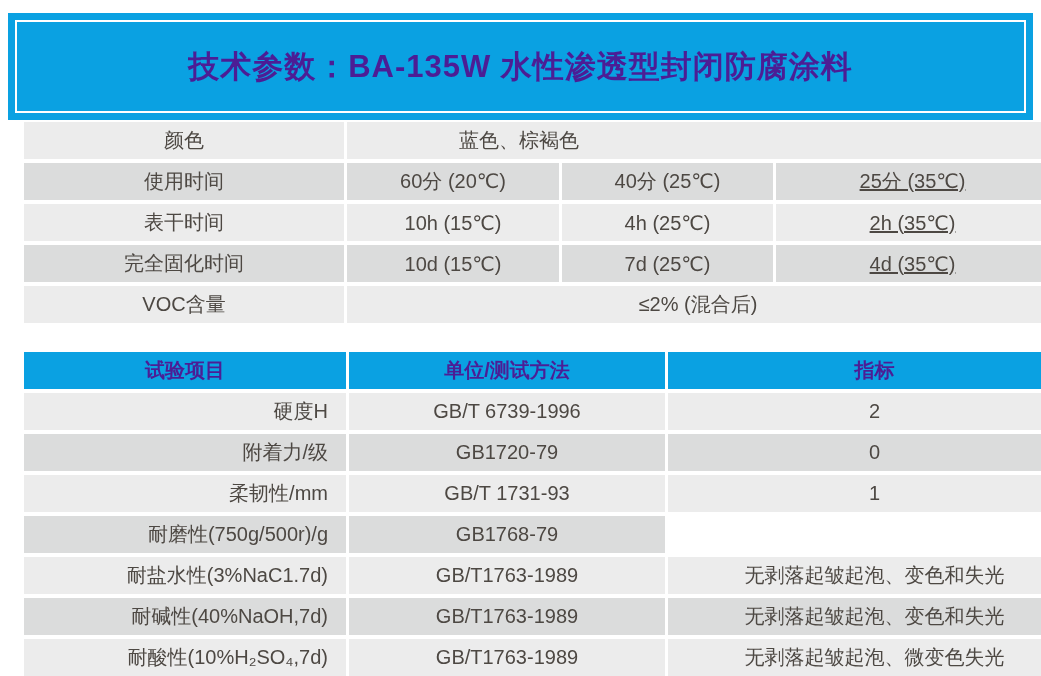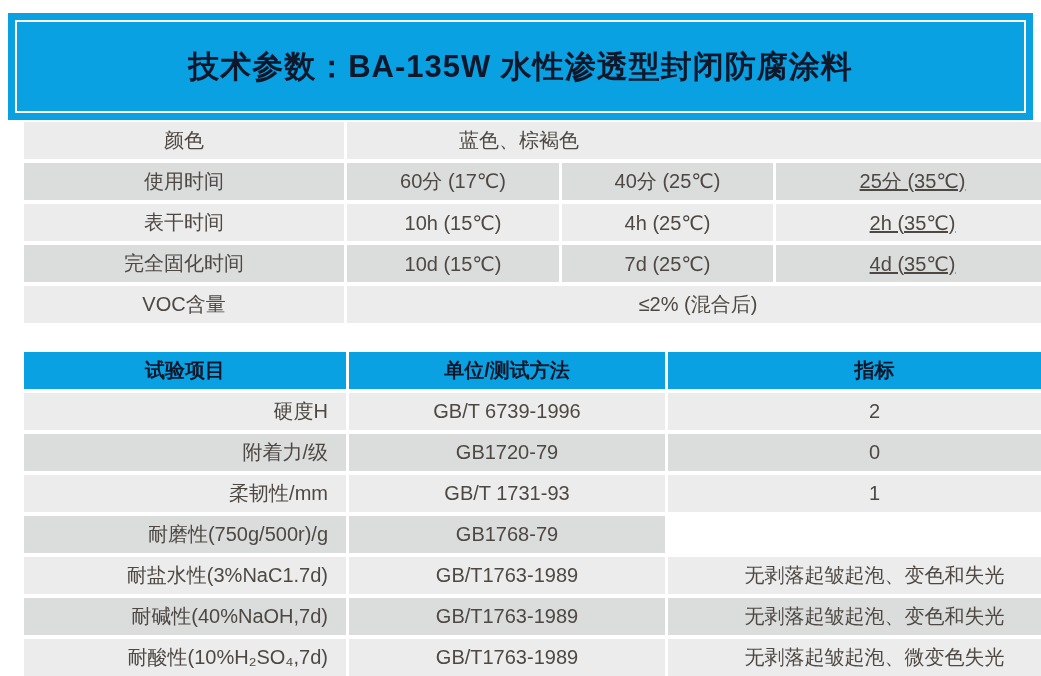--- a/index.html
+++ b/index.html
@@ -14,21 +14,21 @@
   .title-box{
     position:absolute;left:8px;top:13px;width:1025px;height:107px;
     background:#0aa1e2;box-sizing:border-box;padding:7px;
   }
   .title-inner{
     width:100%;height:100%;box-sizing:border-box;
     border:2px solid #ffffff;
     display:flex;align-items:center;justify-content:center;
   }
   .title-text{
-    margin:0;font-size:31px;font-weight:bold;color:#0f172a;letter-spacing:1px;
+    margin:0;font-size:31px;font-weight:bold;color:#4c1d95;letter-spacing:1px;
   }
 
   
   .tbl{
     position:absolute;left:24px;width:1025px;
     display:flex;flex-direction:column;gap:4px;
   }
   #spec-table{top:122px;}
   #test-table{top:352px;}
   .trow{display:flex;gap:3px;height:37px;}
@@ -45,21 +45,21 @@
   .spec-v2{width:211px;}
   .spec-v3{width:273px;text-decoration:underline;}
   .spec-span{flex:1;}
   .spec-span.left{justify-content:flex-start;padding-left:112px;}
 
   
   .test-c1{width:322px;justify-content:flex-end;padding-right:18px;}
   .test-c2{width:316px;}
   .test-c3{width:381px;padding-left:32px;}
   .thead .cell{
-    background:#0aa1e2;color:#0f172a;font-weight:bold;
+    background:#0aa1e2;color:#4c1d95;font-weight:bold;
     justify-content:center;padding-right:0;text-align:center;
   }
 </style>
 </head>
 <body>
 
 <div class="page">
 
   <div class="title-box">
     <div class="title-inner">
@@ -67,21 +67,21 @@
     </div>
   </div>
 
   <div class="tbl" id="spec-table">
     <div class="trow">
       <div class="cell spec-label bg-light">颜色</div>
       <div class="cell spec-span left bg-light">蓝色、棕褐色</div>
     </div>
     <div class="trow">
       <div class="cell spec-label bg-dark">使用时间</div>
-      <div class="cell spec-v1 bg-dark">60分 (17℃)</div>
+      <div class="cell spec-v1 bg-dark">60分 (20℃)</div>
       <div class="cell spec-v2 bg-dark">40分 (25℃)</div>
       <div class="cell spec-v3 bg-dark">25分 (35℃)</div>
     </div>
     <div class="trow">
       <div class="cell spec-label bg-light">表干时间</div>
       <div class="cell spec-v1 bg-light">10h (15℃)</div>
       <div class="cell spec-v2 bg-light">4h (25℃)</div>
       <div class="cell spec-v3 bg-light">2h (35℃)</div>
     </div>
     <div class="trow">

